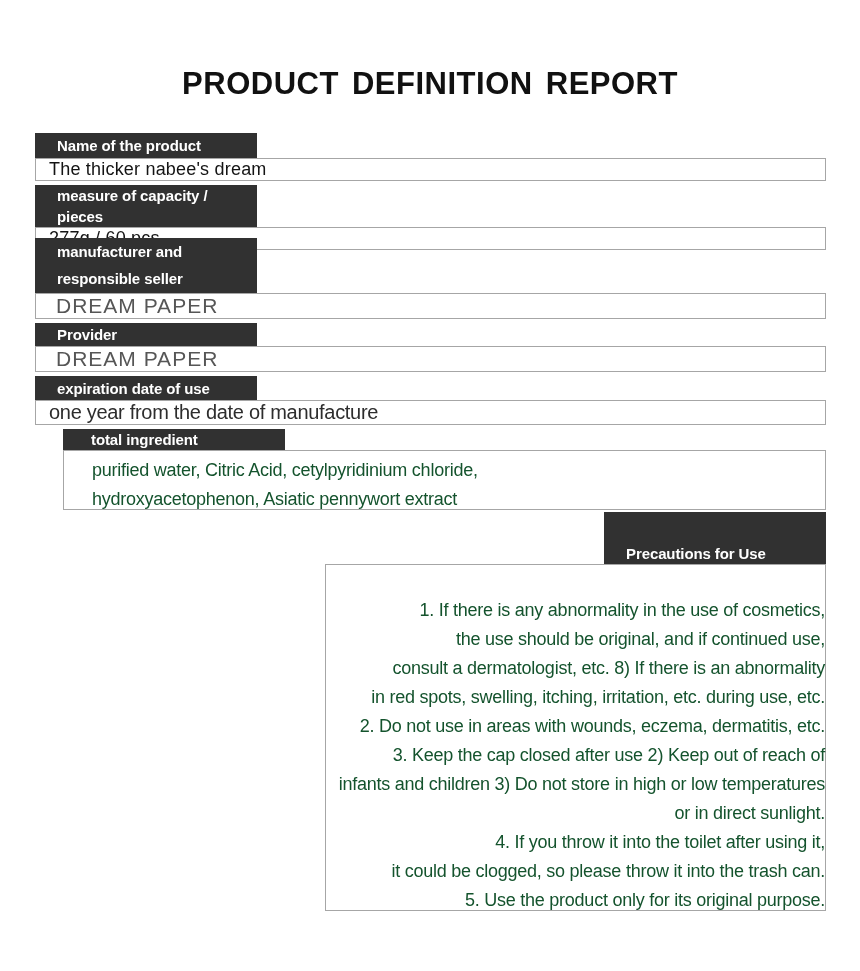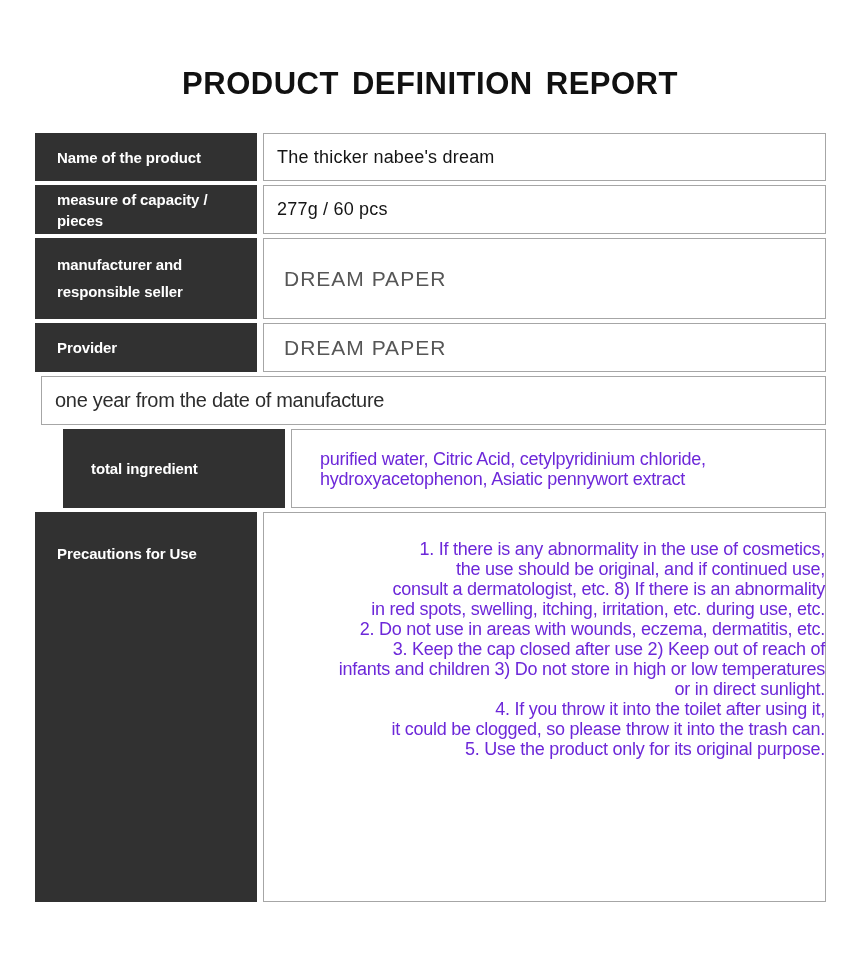--- a/index.html
+++ b/index.html
@@ -26,20 +26,21 @@
     letter-spacing: 0.5px;
     word-spacing: 4px;
   }
   .report-table {
     margin: 31px 0 0 35px;
     width: 791px;
   }
   .row {
     display: flex;
     margin-bottom: 4px;
+    flex-direction: column;
   }
   .label-cell {
     width: 222px;
     min-width: 222px;
     background: #313131;
     color: #ffffff;
     font-size: 15px;
     font-weight: bold;
     line-height: 1.4;
     letter-spacing: -0.1px;
@@ -91,23 +92,24 @@
   }
   .v-med {
     font-size: 20px;
     color: #2d2d2d;
     letter-spacing: -0.3px;
     white-space: nowrap;
   }
   .v-line {
     font-size: 18px;
     line-height: 20px;
-    color: #6d28d9;
+    color: #14532d;
     letter-spacing: -0.25px;
     white-space: nowrap;
+    margin-top: 9px;
   }
 </style>
 </head>
 <body>
 
 <div class="page">
 
   <h1 class="page-title">PRODUCT DEFINITION REPORT</h1>
 
   <div class="report-table">
@@ -138,20 +140,21 @@
 
     <div class="row r4">
       <div class="label-cell r4">Provider</div>
       <div class="spacer"></div>
       <div class="value-cell r4 pad-wide">
         <div class="v-brand">DREAM PAPER</div>
       </div>
     </div>
 
     <div class="row r5">
+      <div class="label-cell r5">expiration date of use</div>
       <div class="spacer"></div>
       <div class="value-cell r5">
         <div class="v-med">one year from the date of manufacture</div>
       </div>
     </div>
 
     <div class="row r6">
       <div class="label-cell r6">total ingredient</div>
       <div class="spacer"></div>
       <div class="value-cell r6">

